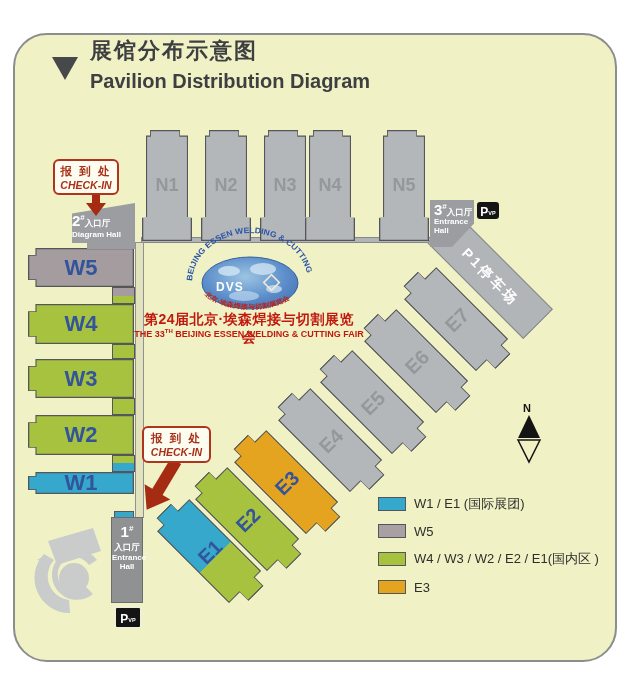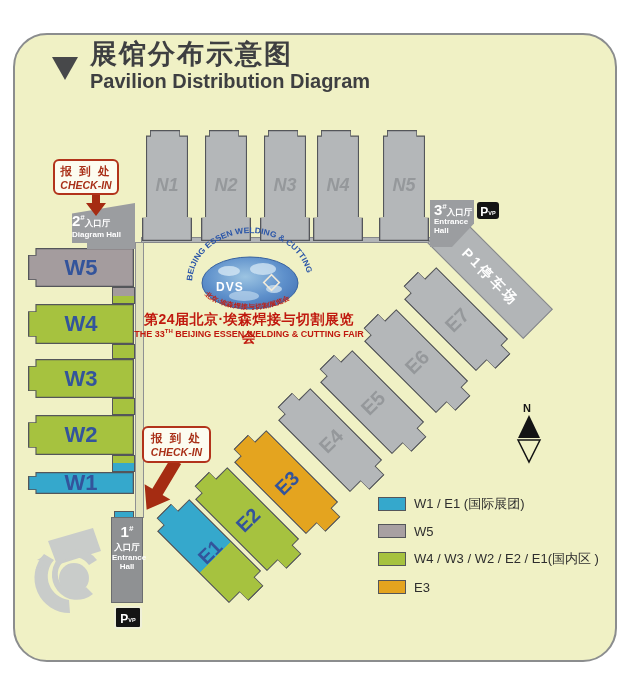--- a/index.html
+++ b/index.html
@@ -2,30 +2,30 @@
 <html><head>
 <meta charset="utf-8">
 <style>
   html,body{margin:0;padding:0;background:#ffffff;}
   body{width:640px;height:682px;position:relative;font-family:"Liberation Sans","DejaVu Sans",sans-serif;overflow:hidden;}
   .abs{position:absolute;}
   
   .map-frame{left:13px;top:33px;width:600px;height:625px;background:#f0f1c5;border:2px solid #8b8d8e;border-radius:34px;}
   
   .title-tri{left:52px;top:57px;width:0;height:0;border-left:13px solid transparent;border-right:13px solid transparent;border-top:23px solid #47484a;}
-  .title-zh{left:90px;top:36px;font-size:27px;font-weight:bold;color:#3e3f41;letter-spacing:2px;}
+  .title-zh{left:90px;top:36px;font-size:22px;font-weight:bold;color:#3e3f41;letter-spacing:2px;}
   .title-en{left:90px;top:70px;font-size:20px;font-weight:600;color:#3e3f41;}
   
   .hall{position:absolute;background:#54565a;}
   .hall .fill{position:absolute;inset:1.3px;display:flex;align-items:center;justify-content:center;}
   .lbl{font-weight:bold;color:#33549b;}
   .lbl.muted{color:#95989b;}
   
   .hall.n{top:130px;width:50px;height:111px;}
-  .hall.n, .hall.n .fill{clip-path:polygon(16% 0%,76% 0%,76% 5%,92% 5%,92% 79%,100% 79%,100% 100%,0% 100%,0% 79%,8% 79%,8% 5%,16% 5%);font-style:italic;}
+  .hall.n, .hall.n .fill{clip-path:polygon(16% 0%,76% 0%,76% 5%,92% 5%,92% 79%,100% 79%,100% 100%,0% 100%,0% 79%,8% 79%,8% 5%,16% 5%);}
   .hall.n .lbl{font-size:18px;}
   
   .hall.w{left:28px;width:106px;}
   .hall.w, .hall.w .fill{clip-path:polygon(7% 0%,100% 0%,100% 100%,7% 100%,7% 82%,0% 82%,0% 18%,7% 18%);}
   .hall.w .lbl{font-size:22px;}
   
   .hall.e{width:46px;height:124px;transform:rotate(-45deg);}
   .hall.e, .hall.e .fill{clip-path:polygon(20% 0%,64% 0%,64% 8%,100% 8%,100% 90%,80% 90%,80% 100%,34% 100%,34% 90%,0% 90%,0% 8%,20% 8%);}
   .hall.e .lbl{font-size:20px;}
   
@@ -93,21 +93,21 @@
 <div class="hall n" style="left:201px">
     <div class="fill f-gray">
       <span class="lbl muted">N2</span>
     </div>
   </div>
 <div class="hall n" style="left:260px">
     <div class="fill f-gray">
       <span class="lbl muted">N3</span>
     </div>
   </div>
-<div class="hall n" style="left:313px">
+<div class="hall n" style="left:305px">
     <div class="fill f-gray">
       <span class="lbl muted">N4</span>
     </div>
   </div>
 <div class="hall n" style="left:379px">
     <div class="fill f-gray">
       <span class="lbl muted">N5</span>
     </div>
   </div>
 

